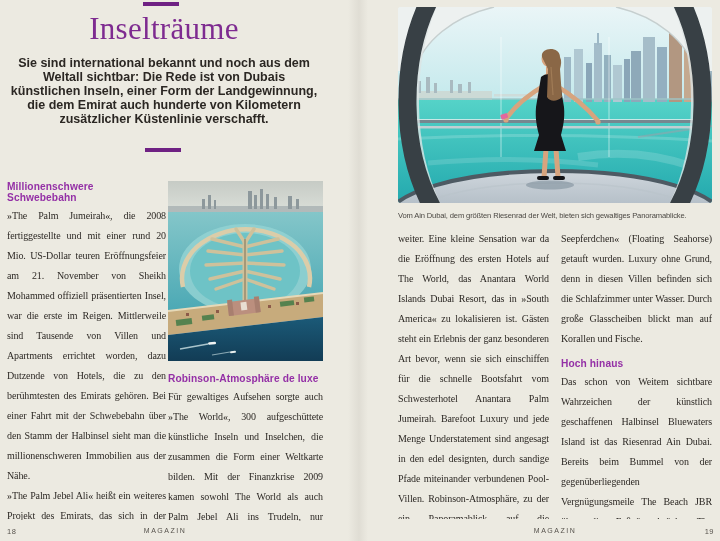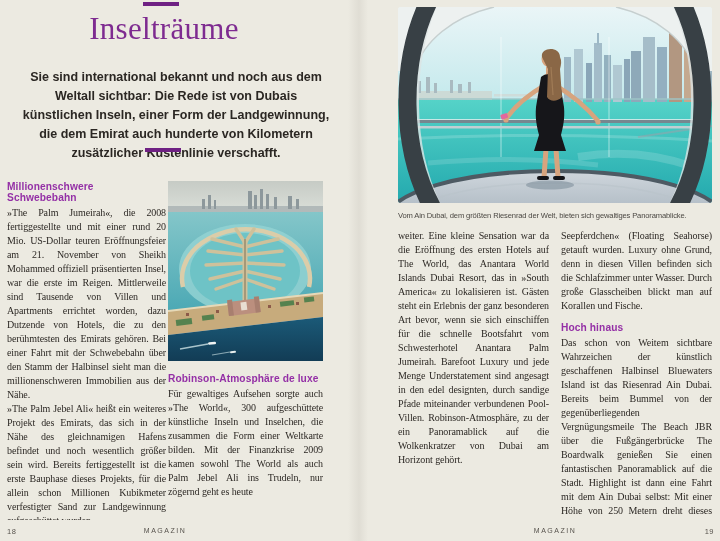--- a/index.html
+++ b/index.html
@@ -14,27 +14,27 @@
   .page.right{left:360px;width:360px;}
   .gutter{position:absolute;left:348px;top:0;width:20px;height:541px;
     background:linear-gradient(90deg,rgba(60,50,40,0) 0%,rgba(60,50,40,.07) 55%,rgba(60,50,40,0) 100%);pointer-events:none;}
 
   
   .rule{position:absolute;height:4px;background:var(--rule);}
   .rule-top{left:143px;top:2px;width:36px;}
   .rule-bottom{left:145px;top:148px;width:36px;}
   .title{position:absolute;left:0;top:11px;width:328px;margin:0;text-align:center;
     font-family:"Liberation Serif",serif;font-weight:400;font-size:31px;color:var(--title);letter-spacing:.3px;}
-  .intro{position:absolute;left:10px;top:56px;width:308px;margin:12px;text-align:center;
-    font-weight:bold;font-size:12.5px;line-height:19px;color:var(--intro-text);}
+  .intro{position:absolute;left:10px;top:56px;width:308px;margin:0;text-align:center;
+    font-weight:bold;font-size:12.5px;line-height:14px;color:var(--intro-text);}
 
   
   .col{position:absolute;overflow:hidden;}
   .subhead{margin:0 0 3px 0;font-size:10.2px;font-weight:bold;color:var(--accent);letter-spacing:.1px;}
-  .body{margin:0;font-family:"Liberation Serif",serif;font-size:10px;line-height:14px;
+  .body{margin:0;font-family:"Liberation Serif",serif;font-size:10px;line-height:20px;
     letter-spacing:-.1px;color:var(--body-text);text-align:justify;hyphens:auto;overflow-wrap:break-word;}
   .lcol1{left:7px;top:181px;width:159px;height:339px;}
   .lcol2{left:168px;top:181px;width:155px;height:340px;}
   .rcol1{left:398px;top:229px;width:151px;height:290px;}
   .rcol2{left:561px;top:229px;width:151px;height:290px;}
   .rcol2 .subhead{margin-top:9px;}
 
   
   figure{margin:0;}
   .palm-figure{width:155px;height:180px;overflow:hidden;}

